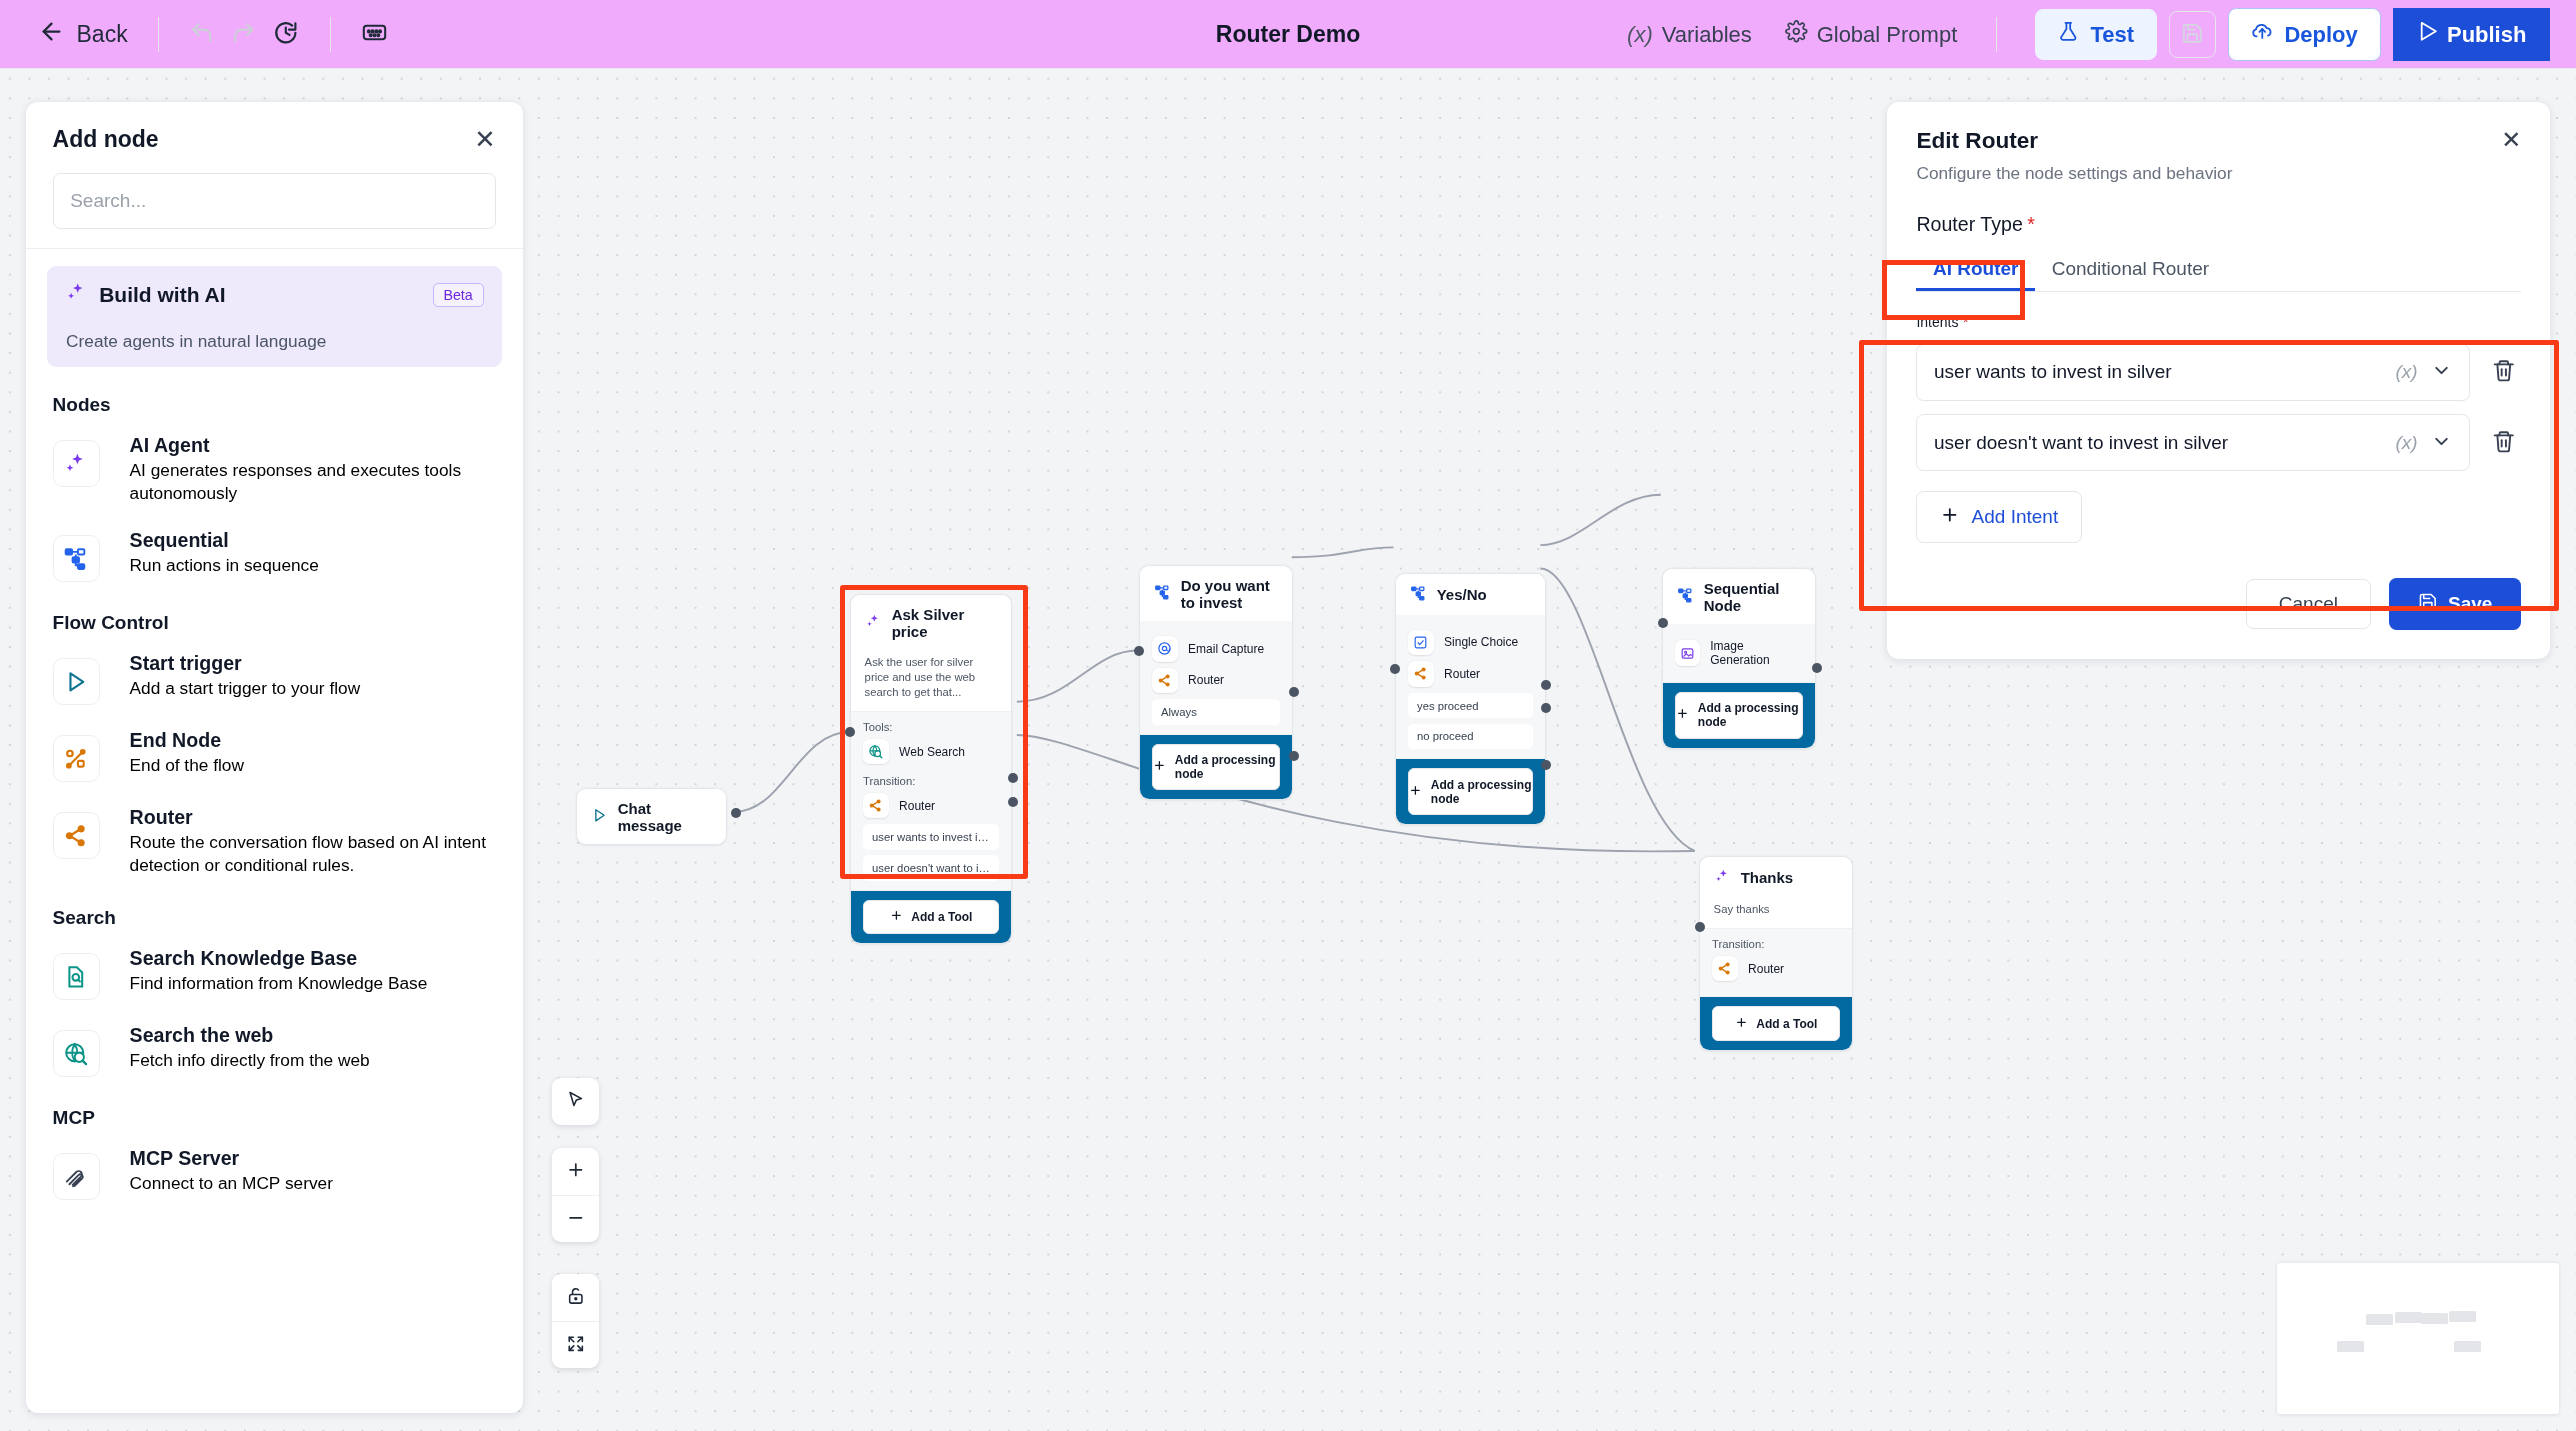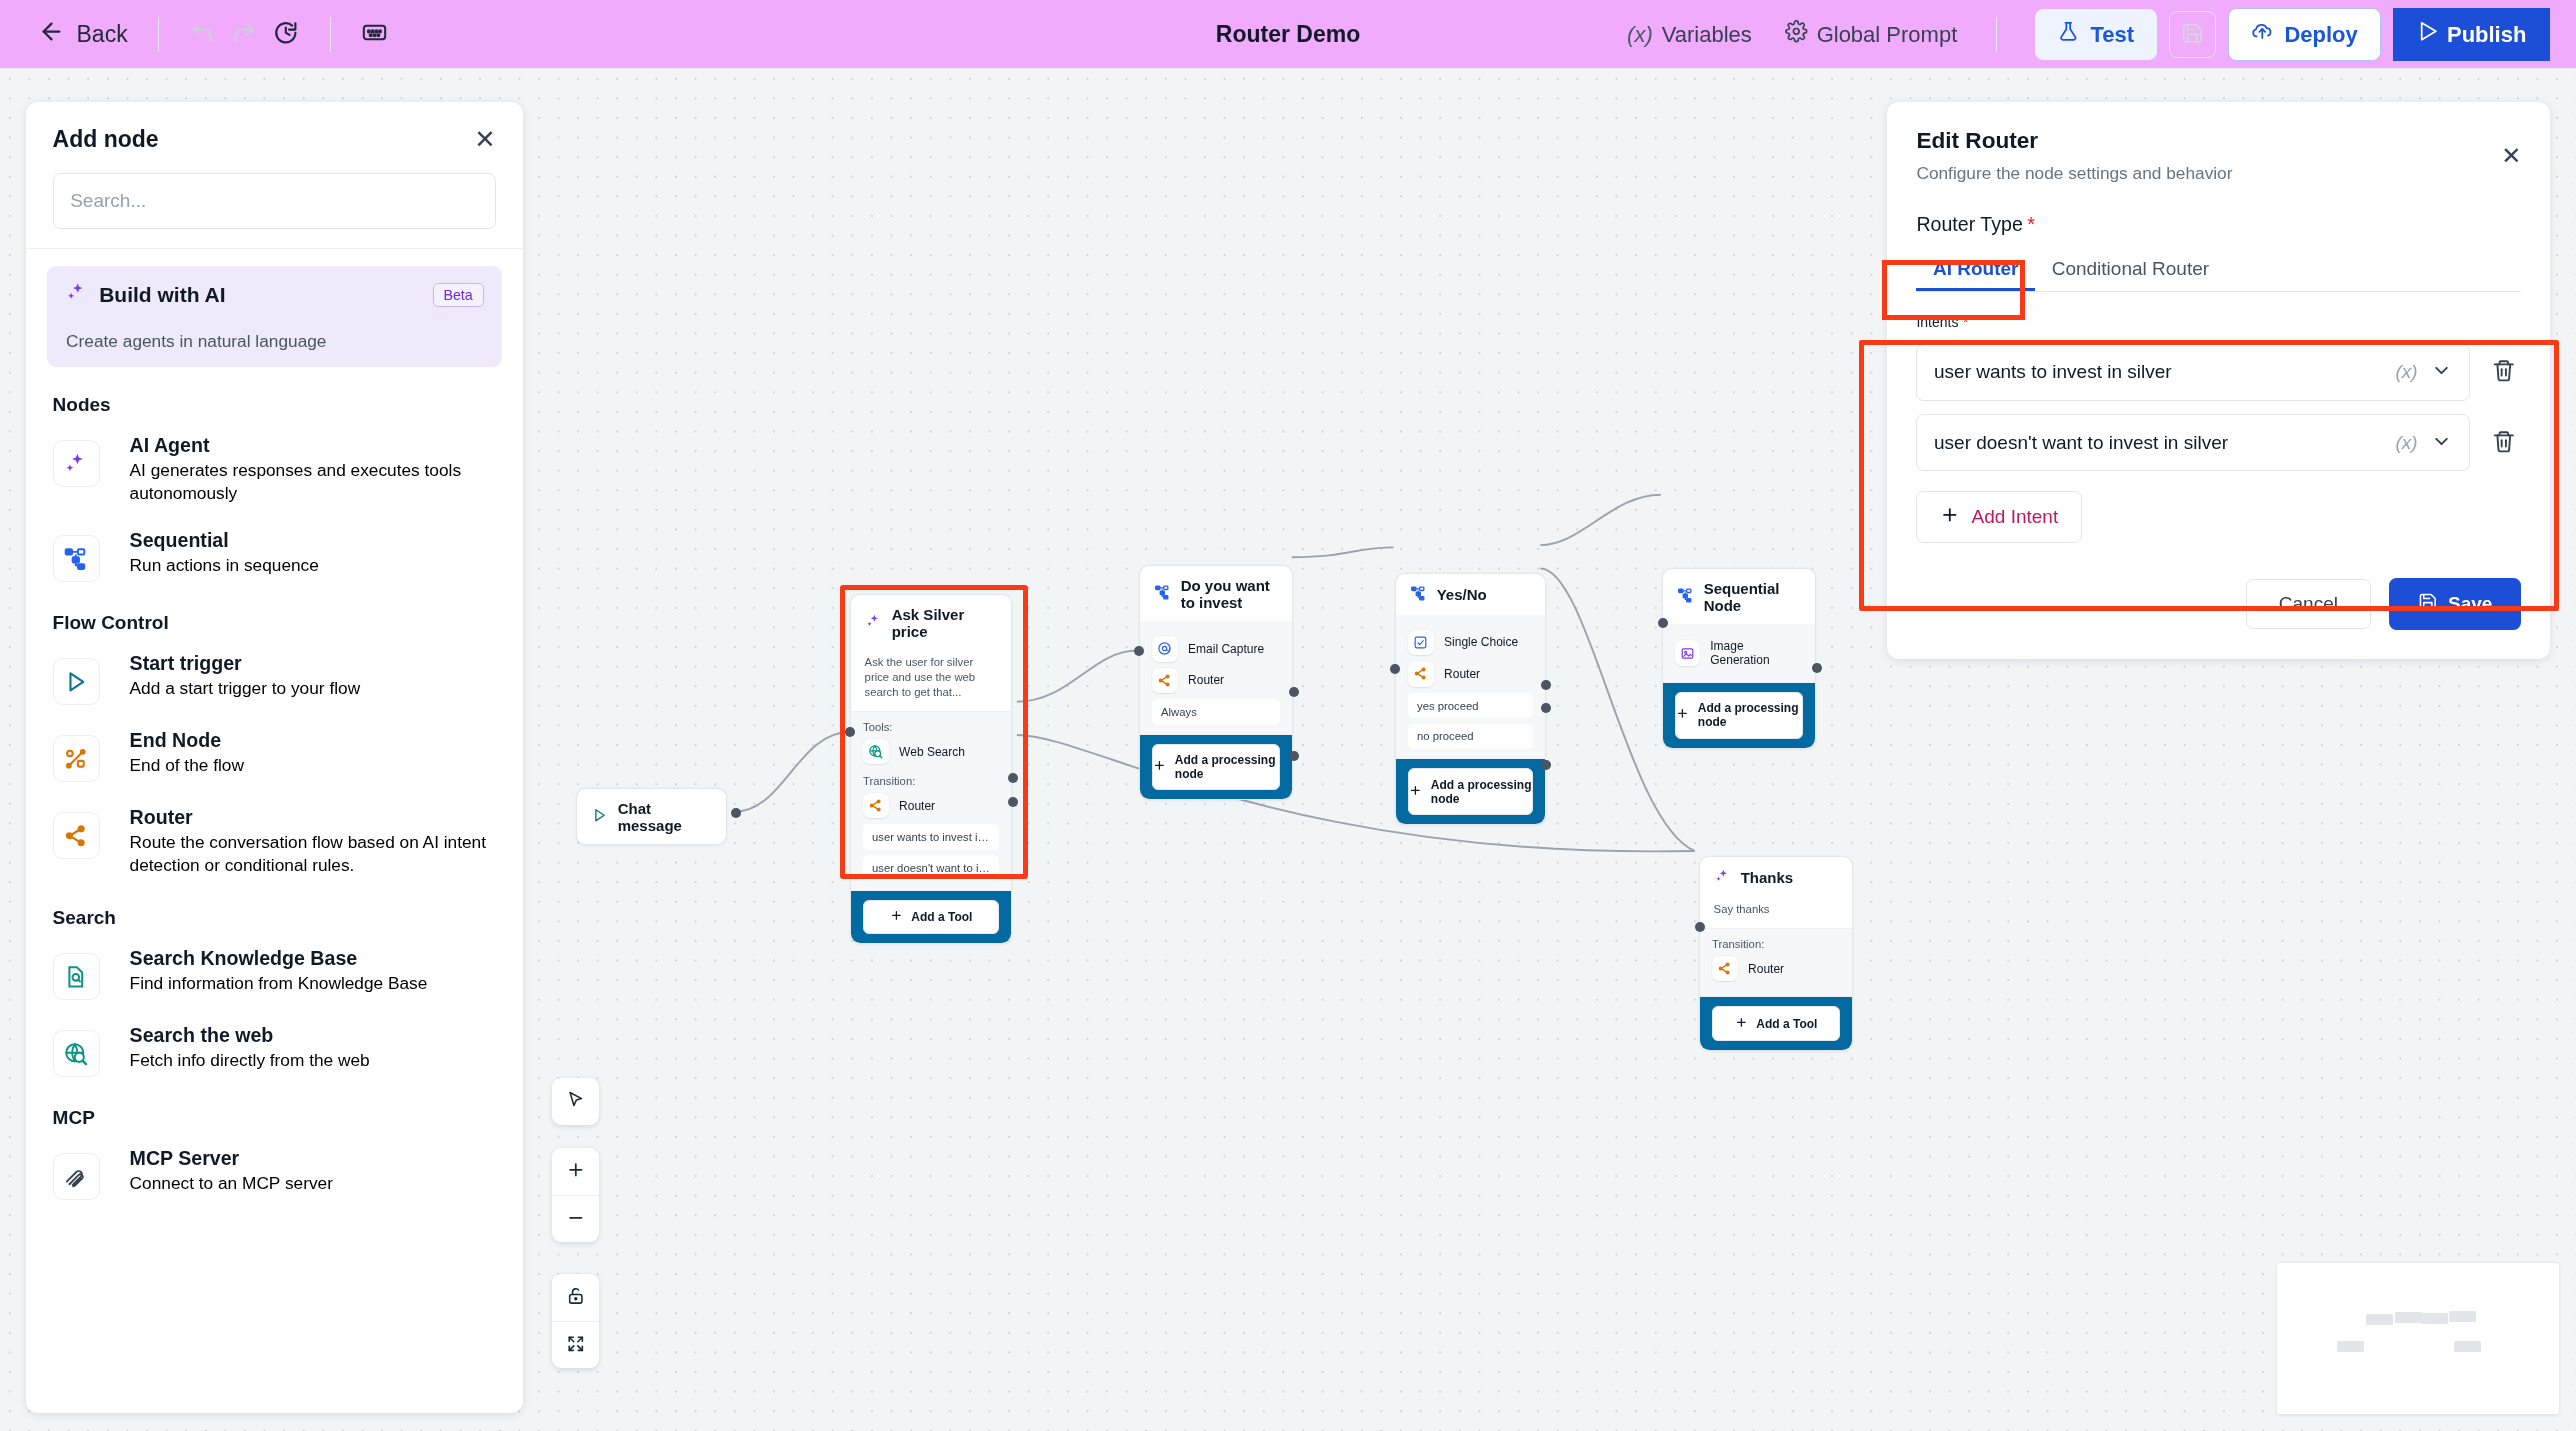--- a/index.html
+++ b/index.html
@@ -179,21 +179,21 @@
   .ni-text { padding-top: 3px; }
   .ni-title { font-size: 19.6px; font-weight: 700; color: #111827; }
   .ni-sub { font-size: 17.3px; color: #000000; line-height: 1.32; margin-top: 2px; max-width: 369px; }
 
   
   .rightpanel {
     position: absolute; right: 25.6px; top: 102px; width: 663px;
     background: #fff; border-radius: 12px; box-shadow: 0 1.5px 9px rgba(16,24,40,.10);
     padding: 25.6px 29px 29px 29px;
   }
-  .rp-head { display: flex; align-items: center; justify-content: space-between; }
+  .rp-head { display: flex; align-items: flex-start; justify-content: space-between; }
   .rp-title { font-size: 22.6px; font-weight: 700; color: #111827; }
   .rp-sub { font-size: 17.3px; color: #6b7280; margin-top: 9px; }
   .rp-close { font-size: 24px; color: #374151; cursor: pointer; line-height: 1; }
   .field-label { font-size: 19.6px; color: #111827; margin-top: 29px; }
   .req { color: #e02424; margin-left: 4.5px; }
   .tabs {
     display: flex; align-items: flex-end; gap: 0; margin-top: 12px;
     border-bottom: 0.8px solid #e5e7eb;
   }
   .tab {
@@ -210,21 +210,21 @@
   .intent-field {
     flex: 1; height: 57px; border: 0.8px solid #e2e5e9; border-radius: 7.5px;
     display: flex; align-items: center; padding: 0 16.6px; background: #fff;
   }
   .intent-val { flex: 1; font-size: 19px; color: #111827; }
   .vx { font-size: 19px; color: #9aa1ab; font-style: italic; margin-right: 13.6px; }
   .trash { width: 35px; height: 35px; display: flex; align-items: center; justify-content: center; cursor: pointer; }
   .add-intent {
     display: inline-flex; align-items: center; gap: 12px;
     border: 0.8px solid #e2e5e9; border-radius: 7.5px; background: #fff;
-    font-size: 19px; color: #be185d; padding: 12.8px 22.6px; margin-top: 19.6px; cursor: pointer;
+    font-size: 19px; color: #1d4ed8; padding: 12.8px 22.6px; margin-top: 19.6px; cursor: pointer;
   }
   .rp-actions { display: flex; justify-content: flex-end; align-items: center; gap: 18px; margin-top: 35px; }
   .btn-cancel {
     border: 0.8px solid #e2e5e9; border-radius: 7.5px; background: #fff;
     font-size: 19px; color: #374151; padding: 12.8px 32px; cursor: pointer;
   }
   .btn-save {
     display: flex; align-items: center; gap: 10.5px;
     background: #1d4ed8; color: #fff; border-radius: 7.5px;
     font-size: 19px; font-weight: 600; padding: 13.6px 29px; cursor: pointer;

